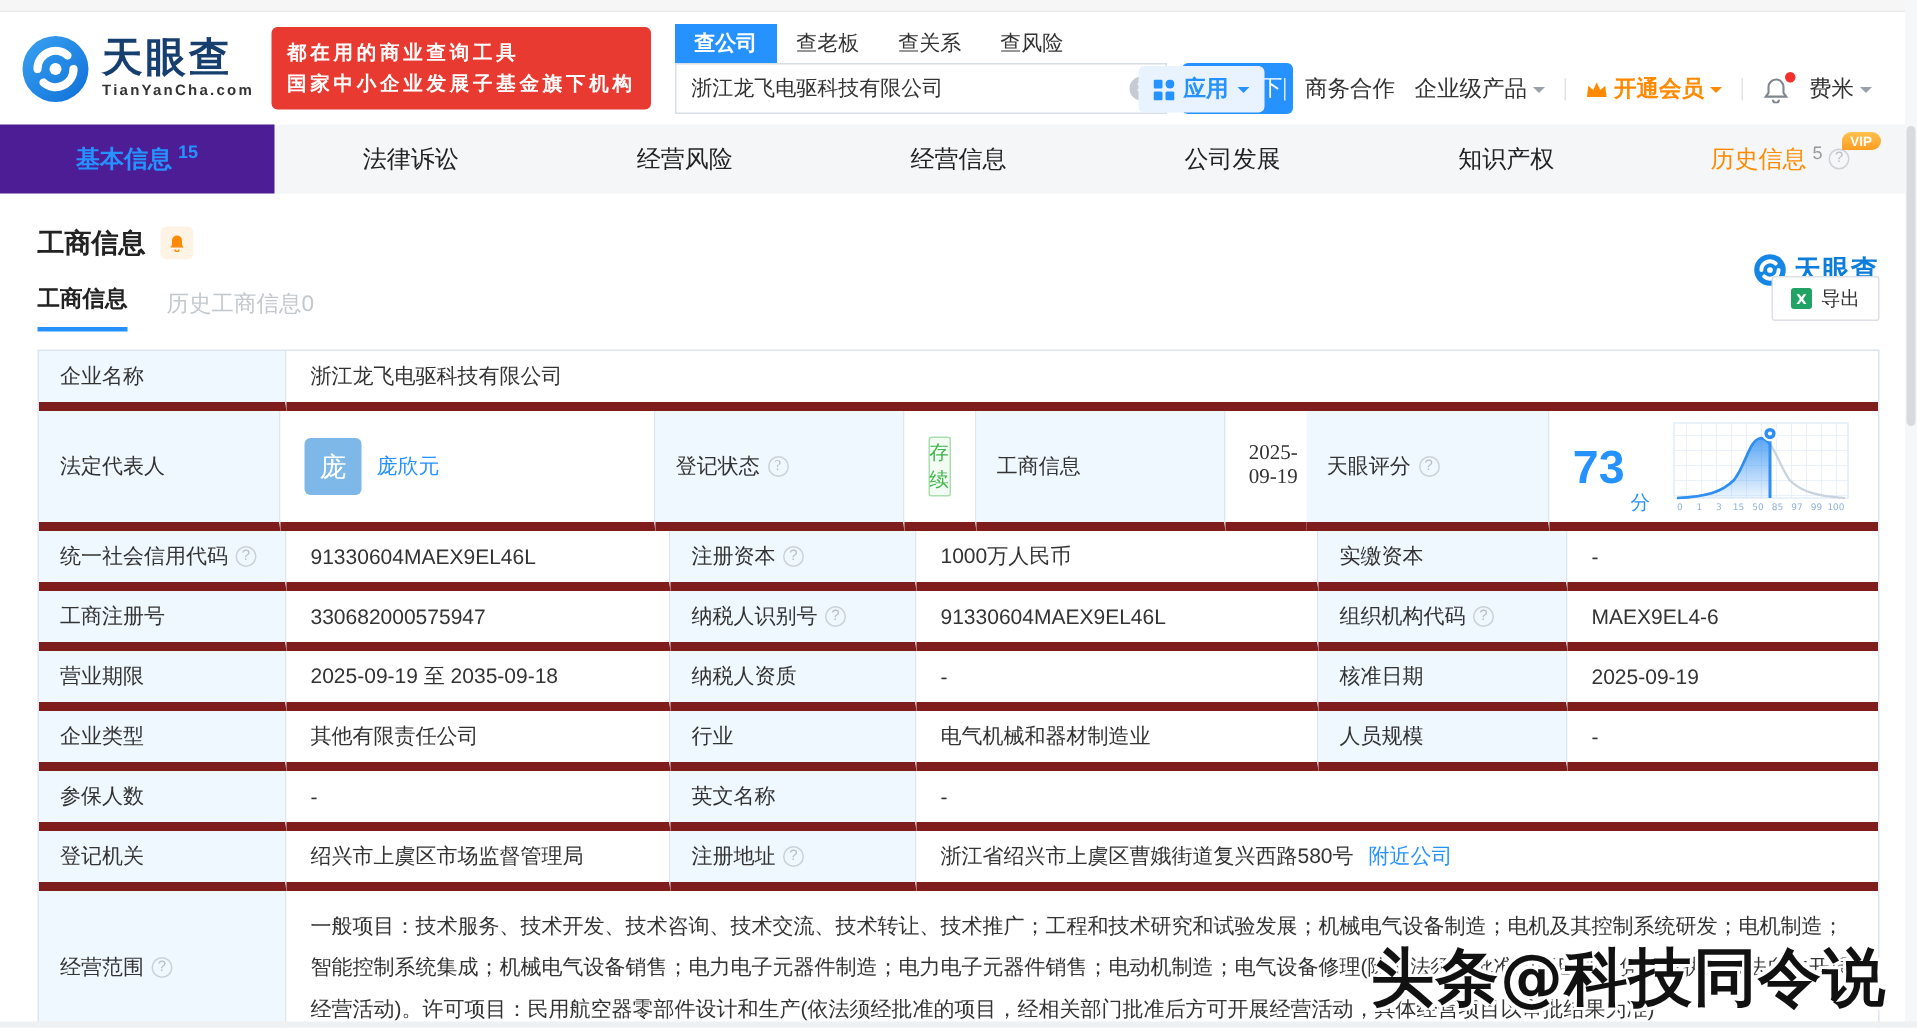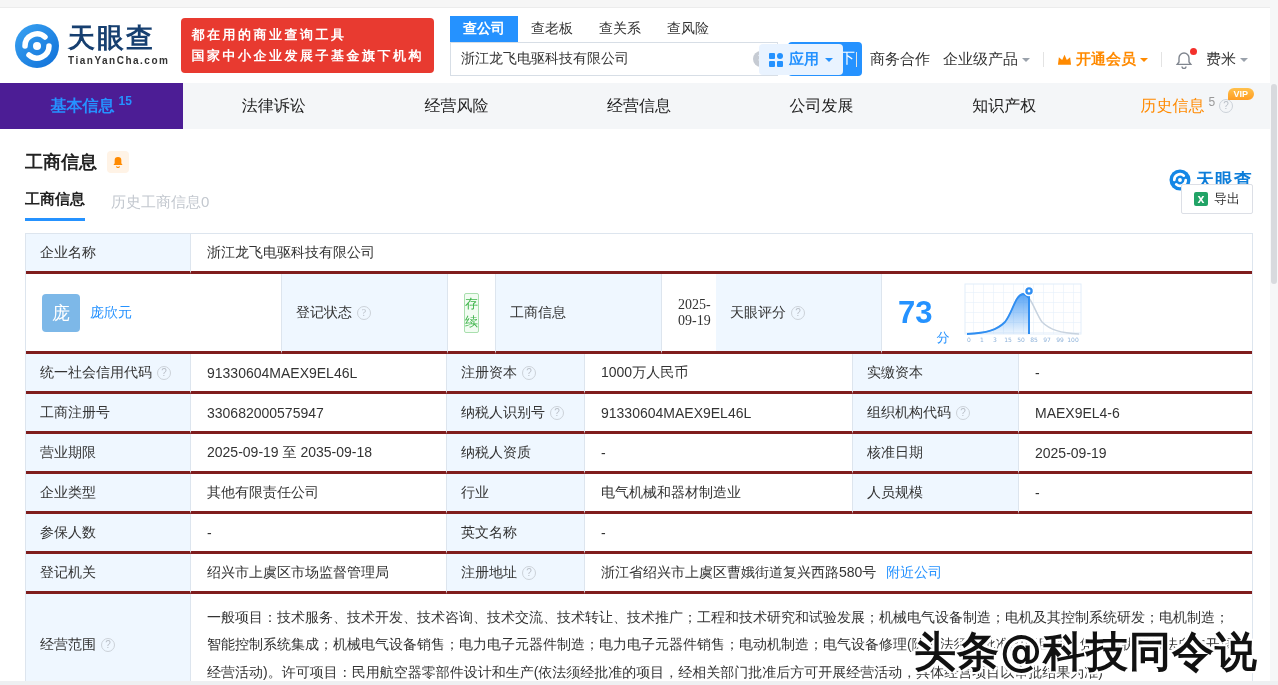--- a/index.html
+++ b/index.html
@@ -61,25 +61,25 @@
   .subtabs { display:flex; align-items:flex-end; margin-top:16px; position:relative; }
   .subtab { font-size:15px; cursor:pointer; padding-bottom:9px; }
   .subtab.active { color:#222; font-weight:bold; border-bottom:3px solid #2592ff; }
   .subtab.ghost { color:#c3c8cf; margin-left:26px; }
   .export-btn { position:absolute; right:0; top:-6px; height:30px; display:flex; align-items:center; gap:6px;
     border:1px solid #dcdfe6; border-radius:2px; background:#fff; padding:0 12px; font-size:13px; color:#333; cursor:pointer; }
 
   
   .biz-table { margin-top:12px; border:1px solid #dde5ee; }
   .trow { display:flex; }
-  .cell { border-right:1px solid #dde5ee; border-bottom:3px solid #7f1d1d; display:flex; align-items:center;
+  .cell { border-right:1px solid #dde5ee; border-bottom:6px solid #7f1d1d; display:flex; align-items:center;
     font-size:14px; min-height:40px; }
   .lbl { background:#eff7ff; padding:0 14px; gap:5px; color:#333; }
   .val { background:#fff; padding:0 16px; }
-  .c1{width:165px;} .c2{width:256px;} .c3{width:138px;} .c4{width:268px;} .c5{width:166px;} .c6{flex:1;}
+  .c1{width:165px;} .c2{width:256px;} .c3{width:164px;} .c4{width:268px;} .c5{width:166px;} .c6{flex:1;}
   .grow { flex:1; }
   .h80 { min-height:80px; }
   .stack { width:434px; display:flex; flex-direction:row;font-family:Liberation Serif, serif; }
   .stack .srow { display:flex; flex:1; }
   .stack .srow .lbl { width:166px; }
   .stack .srow .val { flex:1; }
   .trow:last-child .cell { border-bottom:none; }
   .cell:last-child { border-right:none; }
   .stack .srow .val:last-child { border-right:1px solid #dde5ee; }
   .badge-green { display:inline-block; padding:1px 0; font-size:13px; color:#3eb44a;
@@ -256,20 +256,23 @@
     <div class="trow">
       <div class="cell lbl c1">
           <span>企业名称</span>
         </div>
       <div class="cell val grow">
           <span>浙江龙飞电驱科技有限公司</span>
         </div>
     </div>
 
     <div class="trow">
+      <div class="cell lbl c1 h80">
+          <span>法定代表人</span>
+        </div>
       <div class="cell val c2 h80">
         <div class="avatar">庞</div>
         <a class="link rep-name">庞欣元</a>
       </div>
       <div class="stack">
         <div class="srow">
           <div class="cell lbl">
             <span>登记状态</span>
               <span class="q">?</span>
           </div>

